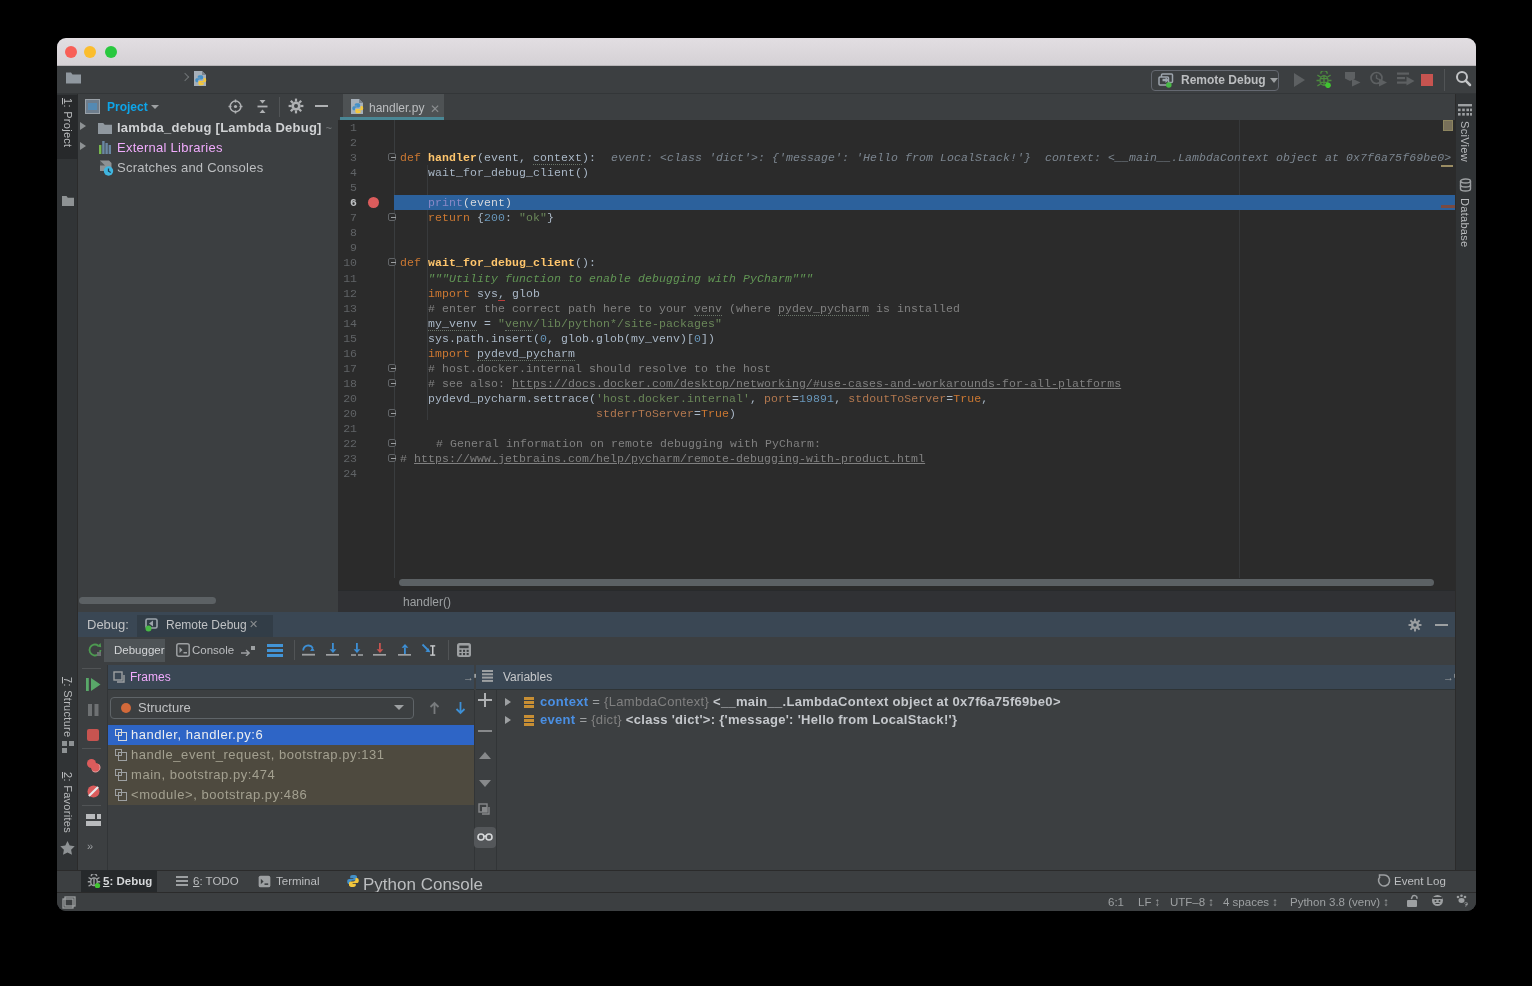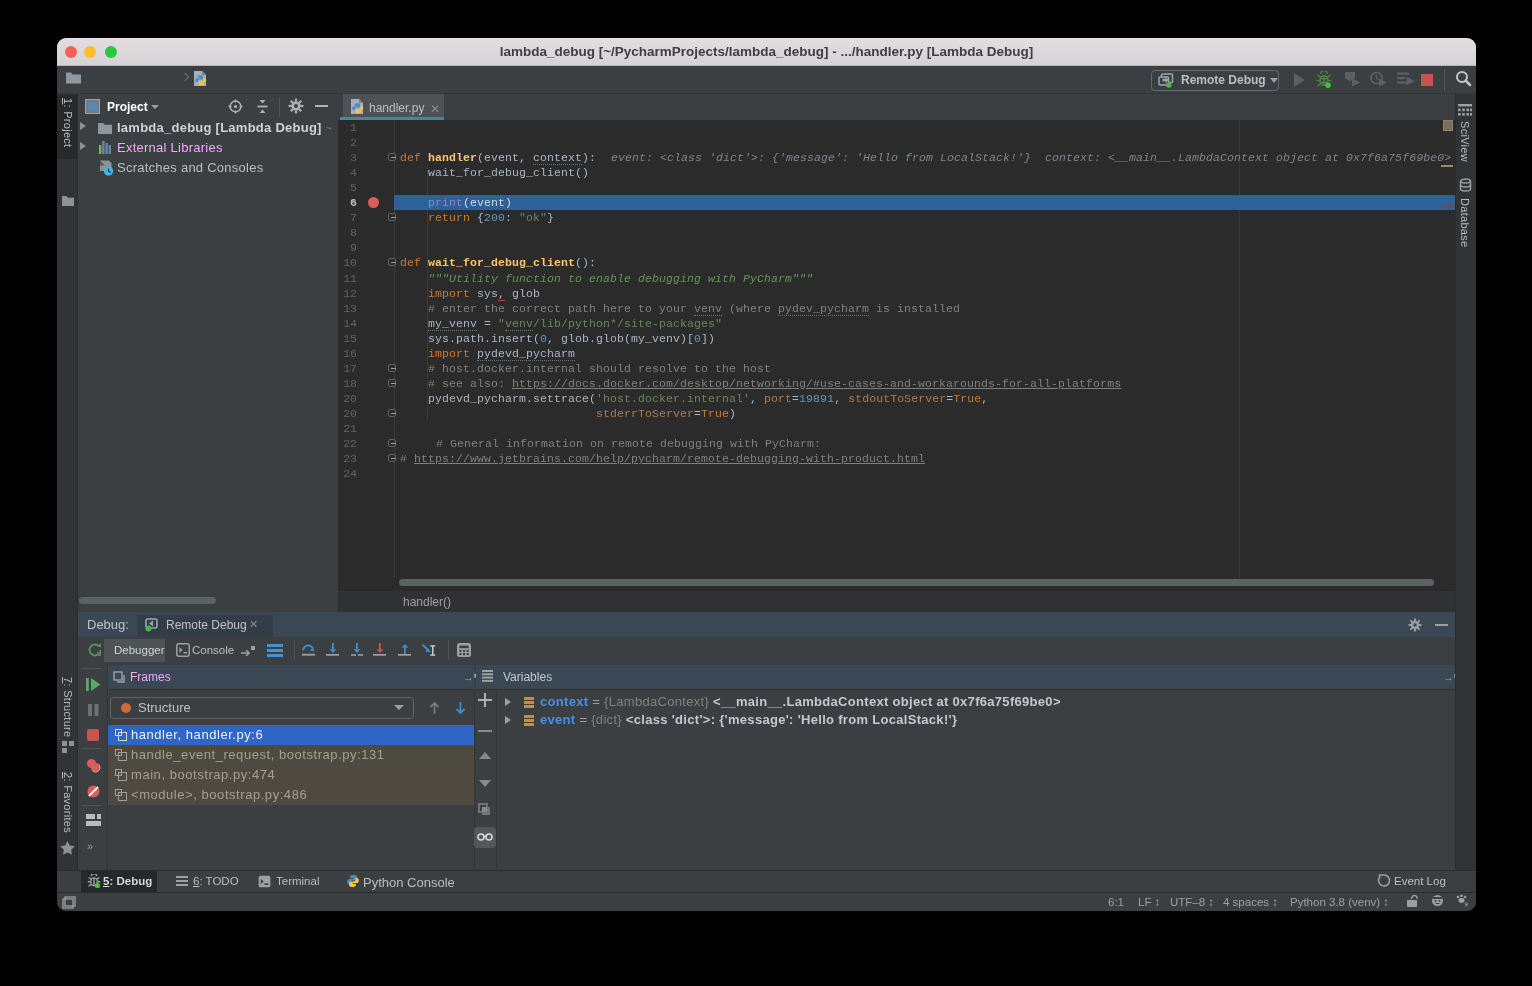--- a/index.html
+++ b/index.html
@@ -60,21 +60,20 @@
 .frico{position:absolute;width:7px;height:7px;border:1.3px solid #9da0a2;}
 .frico::after{content:"";position:absolute;left:2px;top:2px;width:7px;height:7px;border:1.3px solid inherit;border:1.3px solid;border-color:inherit;background:transparent;}
 </style>
 </head>
 <body>
 <div id="win">
   <div class="abs" id="titlebar"></div>
   <div class="abs tl" style="left:7.5px;background:#f85f57;"></div>
   <div class="abs tl" style="left:27px;background:#fbbd2d;"></div>
   <div class="abs tl" style="left:47.5px;background:#29c83f;"></div>
-  <div class="abs" id="title">lambda_debug [~/PycharmProjects/lambda_debug] - .../handler.py [Lambda Debug]</div>
 
   <div class="abs" id="navbar"></div>
 
   <svg class="abs" style="left:9px;top:33px;" width="15" height="13" viewBox="0 0 15 13">
       <path fill="#90989f" d="M0 1.5 h5 l1.5 2 h8.5 v9 h-15z"></path>
     </svg>
   <div class="abs crumb" style="left:27px;font-weight:bold;">lambda_debug</div>
   <div class="abs" style="left:125px;top:36px;width:6px;height:6px;border-top:1.5px solid #6f7375;border-right:1.5px solid #6f7375;transform:rotate(45deg);"></div>
   <svg class="abs" style="left:136px;top:33px;" width="15" height="15" viewBox="0 0 15 15">
       <path fill="#a6b0ba" d="M1 0 h8 l4 4 v11 h-12 z"></path>
@@ -124,21 +123,21 @@
   <div class="abs" style="left:1387px;top:31px;width:1px;height:22px;background:#515456;"></div>
   <svg class="abs" style="left:1398px;top:32px;" width="17" height="17" viewBox="0 0 17 17">
       <circle cx="7" cy="7" r="5" fill="none" stroke="#c2c4c6" stroke-width="2"></circle>
       <path d="M10.7 10.7 L15 15" stroke="#c2c4c6" stroke-width="2.5" stroke-linecap="round"></path>
     </svg>
   <div class="abs" id="hdrrow"></div>
 
   <div class="abs" style="left:28px;top:61px;width:15px;height:15px;background:#6e7d8c;border:1px solid #9aa1a8;">
       <div class="abs" style="left:2px;top:3px;width:9px;height:7px;background:#548ab4;"></div>
     </div>
-  <div class="abs srow" style="left:50px;top:62px;font-weight:bold;color:#ffffff;">Project</div>
+  <div class="abs srow" style="left:50px;top:62px;font-weight:bold;color:#0ea5e9;">Project</div>
   <div class="abs" style="left:94px;top:67px;width:0;height:0;border-left:4px solid transparent;border-right:4px solid transparent;border-top:4.5px solid #9da0a2;"></div>
   <svg class="abs" style="left:171px;top:61px;" width="15" height="15" viewBox="0 0 15 15">
       <circle cx="7.5" cy="7.5" r="5.4" fill="none" stroke="#afb1b3" stroke-width="1.5"></circle>
       <circle cx="7.5" cy="7.5" r="1.6" fill="#afb1b3"></circle>
       <path d="M7.5 0.5 v3 M7.5 11.5 v3 M0.5 7.5 h3 M11.5 7.5 h3" stroke="#afb1b3" stroke-width="1.5"></path>
     </svg>
   <svg class="abs" style="left:198px;top:61px;" width="15" height="15" viewBox="0 0 15 15">
       <g fill="#afb1b3">
         <rect x="2.5" y="6.6" width="10" height="1.8"></rect>
         <path d="M4.5 1 h6 l-3 3.5z"></path>
@@ -507,21 +506,21 @@
   <svg class="abs" style="left:201px;top:837px;" width="13" height="13" viewBox="0 0 14 14">
       <rect x="0.7" y="0.7" width="12.6" height="12.6" rx="2" fill="#9da0a2"></rect>
       <path fill="#3c3f41" d="M3 4 l3 3 -3 3z"></path>
       <rect x="7" y="9" width="4" height="1.7" fill="#3c3f41"></rect>
     </svg>
   <div class="abs" style="left:219px;top:837px;font-size:11.5px;color:#bcbec0;">Terminal</div>
   <svg class="abs" style="left:289px;top:836px;" width="14" height="14" viewBox="0 0 15 15">
       <path fill="#4390c8" d="M7.2 1.2c-2.3 0-2.7 1-2.7 2v1.4h3.4v.7H3.4c-1.1 0-2.1.7-2.1 2.7s1 2.8 2.1 2.8h1.4v-1.8c0-1.2 1.1-2.1 2.3-2.1h2.8c1 0 1.9-.8 1.9-1.9V3.2c0-1.1-1.2-2-2.3-2z"></path>
       <path fill="#f3c73d" d="M7.8 13.8c2.3 0 2.7-1 2.7-2v-1.4H7.1v-.7h4.5c1.1 0 2.1-.7 2.1-2.7s-1-2.8-2.1-2.8h-1.4v1.8c0 1.2-1.1 2.1-2.3 2.1H5.1c-1 0-1.9.8-1.9 1.9v1.8c0 1.1 1.2 2 2.3 2z"></path>
     </svg>
-  <div class="abs" style="left:306px;top:837px;font-size:13px;color:#bcbec0;">Python Console</div>
+  <div class="abs" style="left:306px;top:837px;font-size:17px;color:#bcbec0;">Python Console</div>
   <svg class="abs" style="left:1320px;top:836px;" width="14" height="14" viewBox="0 0 14 14">
       <path d="M7 1 a5.5 5.5 0 1 1 -4 1.8 M7 1 l-4.5 0 0 1.8" fill="none" stroke="#9da0a2" stroke-width="1.5"></path>
     </svg>
   <div class="abs" style="left:1337px;top:837px;font-size:11.5px;color:#bcbec0;">Event Log</div>
   <div class="abs" id="statusbar"></div>
   <svg class="abs" style="left:5px;top:858px;" width="14" height="13" viewBox="0 0 14 13">
       <g fill="none" stroke="#9da0a2" stroke-width="1.3">
         <rect x="3" y="1" width="10" height="9"></rect>
         <rect x="1" y="3" width="10" height="9"></rect>
       </g>

